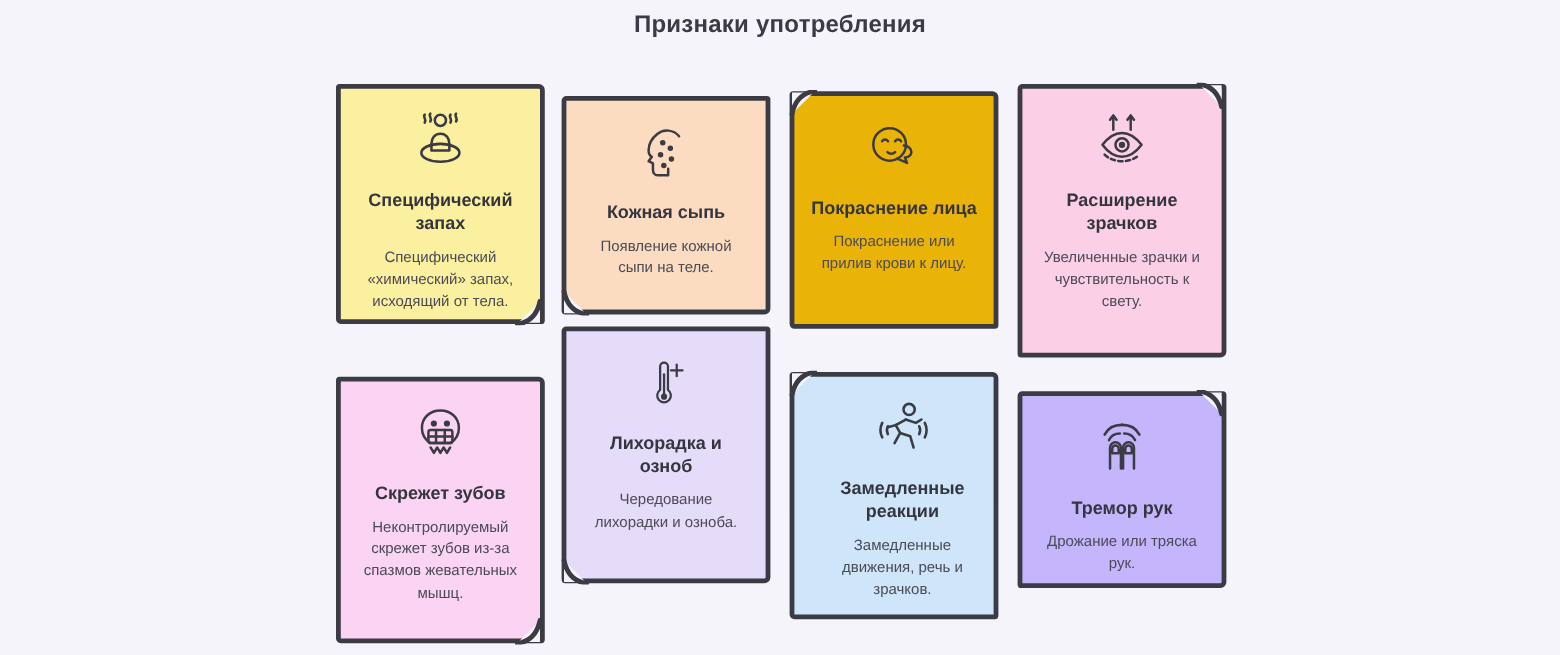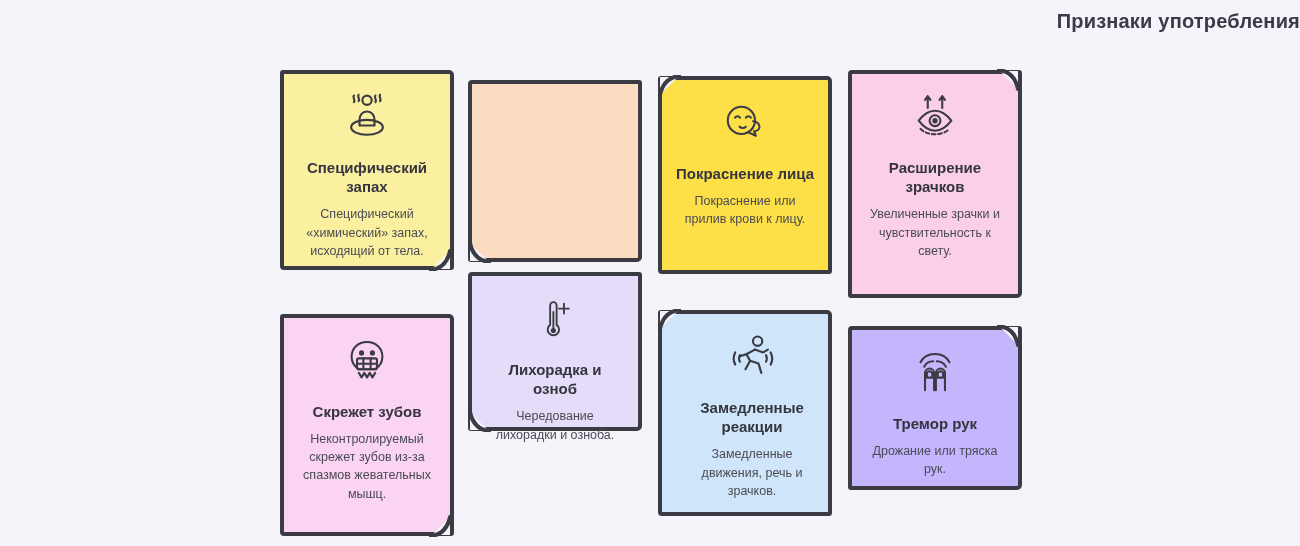--- a/index.html
+++ b/index.html
@@ -9,21 +9,21 @@
     width: 1300px; height: 546px;
     background: #f5f4fa;
     font-family: "Liberation Sans", "DejaVu Sans", sans-serif;
     overflow: hidden;
   }
   #page { position: relative; width: 1300px; height: 546px; }
 
   #page-title {
     position: absolute;
     top: 10px; left: 0; width: 1300px;
-    text-align: right;
+    text-align: center;
     font-size: 20px;
     font-weight: bold;
     color: #3b3b45;
     letter-spacing: .2px;
   }
 
   .board {
     position: absolute;
     left: 272px; top: 62px;
     width: 770px; height: 480px;
@@ -145,26 +145,40 @@
             <path d="M-36 210 L127.80000000000001 0" stroke="#f9c99c" stroke-width="6" stroke-linecap="round" opacity="0.9"></path>
             <path d="M-14 210 L149.8 0" stroke="#f9c99c" stroke-width="6" stroke-linecap="round" opacity="0.9"></path>
             <path d="M20 210 L183.8 0" stroke="#f9c99c" stroke-width="6" stroke-linecap="round" opacity="0.9"></path>
             <path d="M54 210 L217.8 0" stroke="#f9c99c" stroke-width="6" stroke-linecap="round" opacity="0.9"></path>
             <path d="M76 210 L239.8 0" stroke="#f9c99c" stroke-width="6" stroke-linecap="round" opacity="0.9"></path>
             <path d="M98 210 L261.8 0" stroke="#f9c99c" stroke-width="6" stroke-linecap="round" opacity="0.9"></path>
             <path d="M132 210 L295.8 0" stroke="#f9c99c" stroke-width="6" stroke-linecap="round" opacity="0.9"></path>
             <path d="M154 210 L317.8 0" stroke="#f9c99c" stroke-width="6" stroke-linecap="round" opacity="0.9"></path>
             <path d="M176 210 L339.8 0" stroke="#f9c99c" stroke-width="6" stroke-linecap="round" opacity="0.9"></path>
           </svg></div>
+        <div class="inner">
+          <div class="card-icon">
+            <svg width="58" height="56" viewBox="0 0 64 60" fill="none" stroke="#3b3b44" stroke-width="2.3" stroke-linecap="round" stroke-linejoin="round">
+              <path d="M44 14c-5-6-14-7-20-2-5 4-8 10-8 15 0 3 1 5 3 6l-3 4 4 2v6c0 3 2 5 5 5h9v-6"></path>
+              <circle cx="29" cy="20" r="1.4" fill="#3b3b44"></circle>
+              <circle cx="36" cy="25" r="1.4" fill="#3b3b44"></circle>
+              <circle cx="27" cy="31" r="1.4" fill="#3b3b44"></circle>
+              <circle cx="37" cy="35" r="1.4" fill="#3b3b44"></circle>
+              <circle cx="30" cy="41" r="1.4" fill="#3b3b44"></circle>
+            </svg>
+          </div>
+          <div class="card-title">Кожная сыпь</div>
+          <div class="card-desc">Появление кожной сыпи на теле.</div>
+        </div>
         <div class="fold bl"><svg width="26" height="22" viewBox="0 0 24 22">
             <path d="M20 20 L2 20 L2 2 Z" fill="#f5f4fa"></path>
             <path d="M21 21 C13 20 5 16 2 2" stroke="#3b3b44" stroke-width="4" fill="none" stroke-linecap="round"></path>
           </svg></div>
       </div>
-      <div class="card" style="left: 386px; top: 14px; width: 174px; height: 198px; background: #fde047; border-color: rgb(59, 59, 68); border-radius: 3px 5px 3px 4px;">
+      <div class="card" style="left: 386px; top: 14px; width: 174px; height: 198px; background: #eab308; border-color: rgb(59, 59, 68); border-radius: 3px 5px 3px 4px;">
         <div class="hatch"><svg width="202" height="226" viewBox="0 0 202 226" fill="none">
             <path d="M-234 226 L-57.72 0" stroke="#f8b7b2" stroke-width="6" stroke-linecap="round" opacity="0.9"></path>
             <path d="M-212 226 L-35.72 0" stroke="#f8b7b2" stroke-width="6" stroke-linecap="round" opacity="0.9"></path>
             <path d="M-178 226 L-1.7199999999999989 0" stroke="#f8b7b2" stroke-width="6" stroke-linecap="round" opacity="0.9"></path>
             <path d="M-156 226 L20.28 0" stroke="#f8b7b2" stroke-width="6" stroke-linecap="round" opacity="0.9"></path>
             <path d="M-134 226 L42.28 0" stroke="#f8b7b2" stroke-width="6" stroke-linecap="round" opacity="0.9"></path>
             <path d="M-100 226 L76.28 0" stroke="#f8b7b2" stroke-width="6" stroke-linecap="round" opacity="0.9"></path>
             <path d="M-78 226 L98.28 0" stroke="#f8b7b2" stroke-width="6" stroke-linecap="round" opacity="0.9"></path>
             <path d="M-56 226 L120.28 0" stroke="#f8b7b2" stroke-width="6" stroke-linecap="round" opacity="0.9"></path>
             <path d="M-22 226 L154.28 0" stroke="#f8b7b2" stroke-width="6" stroke-linecap="round" opacity="0.9"></path>
@@ -267,21 +281,21 @@
             </svg>
           </div>
           <div class="card-title">Скрежет зубов</div>
           <div class="card-desc">Неконтролируемый скрежет зубов из-за спазмов жевательных мышц.</div>
         </div>
         <div class="fold br"><svg width="26" height="22" viewBox="0 0 24 22">
             <path d="M2 20 L20 20 L20 2 Z" fill="#f5f4fa"></path>
             <path d="M1 21 C9 20 17 16 20 2" stroke="#3b3b44" stroke-width="4" fill="none" stroke-linecap="round"></path>
           </svg></div>
       </div>
-      <div class="card" style="left: 196px; top: 210px; width: 174px; height: 159px; background: rgb(228, 220, 248); border-color: rgb(59, 59, 68); border-radius: 4px 3px 5px;">
+      <div class="card" style="left: 196px; top: 210px; width: 174px; height: 214px; background: rgb(228, 220, 248); border-color: rgb(59, 59, 68); border-radius: 4px 3px 5px;">
         <div class="hatch"><svg width="202" height="230" viewBox="0 0 202 230" fill="none">
             <path d="M-242 230 L-62.599999999999994 0" stroke="#d3c8f2" stroke-width="6" stroke-linecap="round" opacity="0.9"></path>
             <path d="M-208 230 L-28.599999999999994 0" stroke="#d3c8f2" stroke-width="6" stroke-linecap="round" opacity="0.9"></path>
             <path d="M-186 230 L-6.599999999999994 0" stroke="#d3c8f2" stroke-width="6" stroke-linecap="round" opacity="0.9"></path>
             <path d="M-164 230 L15.400000000000006 0" stroke="#d3c8f2" stroke-width="6" stroke-linecap="round" opacity="0.9"></path>
             <path d="M-130 230 L49.400000000000006 0" stroke="#d3c8f2" stroke-width="6" stroke-linecap="round" opacity="0.9"></path>
             <path d="M-108 230 L71.4 0" stroke="#d3c8f2" stroke-width="6" stroke-linecap="round" opacity="0.9"></path>
             <path d="M-86 230 L93.4 0" stroke="#d3c8f2" stroke-width="6" stroke-linecap="round" opacity="0.9"></path>
             <path d="M-52 230 L127.4 0" stroke="#d3c8f2" stroke-width="6" stroke-linecap="round" opacity="0.9"></path>
             <path d="M-30 230 L149.4 0" stroke="#d3c8f2" stroke-width="6" stroke-linecap="round" opacity="0.9"></path>

